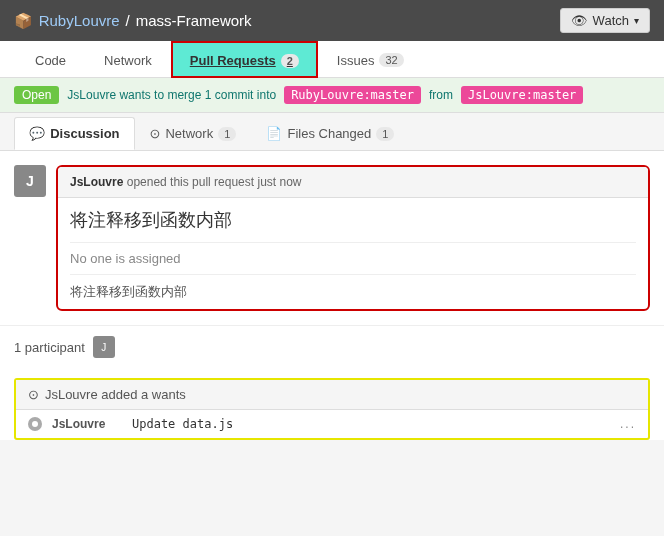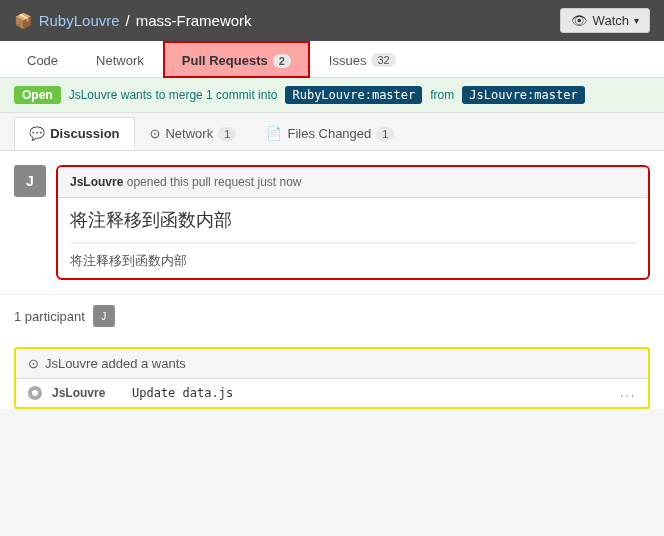--- a/index.html
+++ b/index.html
@@ -34,42 +34,43 @@
       gap: 5px;
       color: #333;
     }
     .watch-btn .dropdown-arrow { font-size: 10px; }
 
     
     .tabs-nav {
       background: #fff;
       border-bottom: 1px solid #ddd;
       display: flex;
-      padding: 0 8px;
+      padding: 0 16px;
     }
     .tab-item {
       padding: 10px 18px;
       font-size: 13px;
       color: #555;
       cursor: pointer;
       border: 1px solid transparent;
       border-bottom: none;
       margin-bottom: -1px;
       display: flex;
       align-items: center;
       gap: 5px;
     }
     .tab-item.active {
-      background: #fca5a5;
+      background: #5eead4;
       border-color: #e36209 #ddd #fff;
       border-top: 2px solid #e36209;
       color: #333;
       font-weight: bold;
       outline: 2px solid #c00;
       outline-offset: -2px;
+      text-decoration: underline;
     }
     .tab-badge {
       background: #e8e8e8;
       border-radius: 10px;
       padding: 1px 6px;
       font-size: 11px;
       color: #555;
     }
 
     
@@ -81,25 +82,25 @@
       align-items: center;
       gap: 8px;
       flex-wrap: wrap;
     }
     .badge-open {
       background: #6cc644;
       color: #fff;
       border-radius: 3px;
       padding: 2px 8px;
       font-size: 12px;
-      font-weight: bold;
+      font-weight: normal;
     }
     .pr-info-text { color: #0f766e; font-size: 12px; text-align: center; }
     .branch-badge {
-      background: #0c4a6e;
+      background: #ec4899;
       color: #fff;
       border-radius: 3px;
       padding: 2px 7px;
       font-size: 12px;
       font-family: monospace;
     }
 
     
     .sub-tabs {
       background: #f5f5f5;
@@ -335,20 +336,21 @@
     <div class="avatar-col">
       <div class="avatar">J</div>
     </div>
     <div class="pr-card">
       <div class="pr-card-header">
         <strong>JsLouvre</strong>
         <span>opened this pull request just now</span>
       </div>
       <div class="pr-card-title">将注释移到函数内部</div>
       <hr class="pr-card-divider">
+      <div class="pr-card-assignee">No one is assigned</div>
       <hr class="pr-card-divider2">
       <div class="pr-card-body">将注释移到函数内部</div>
     </div>
   </div>
 
   <div class="participants-row">
     <span>1 participant</span>
     <span class="participant-avatar">J</span>
   </div>
 

